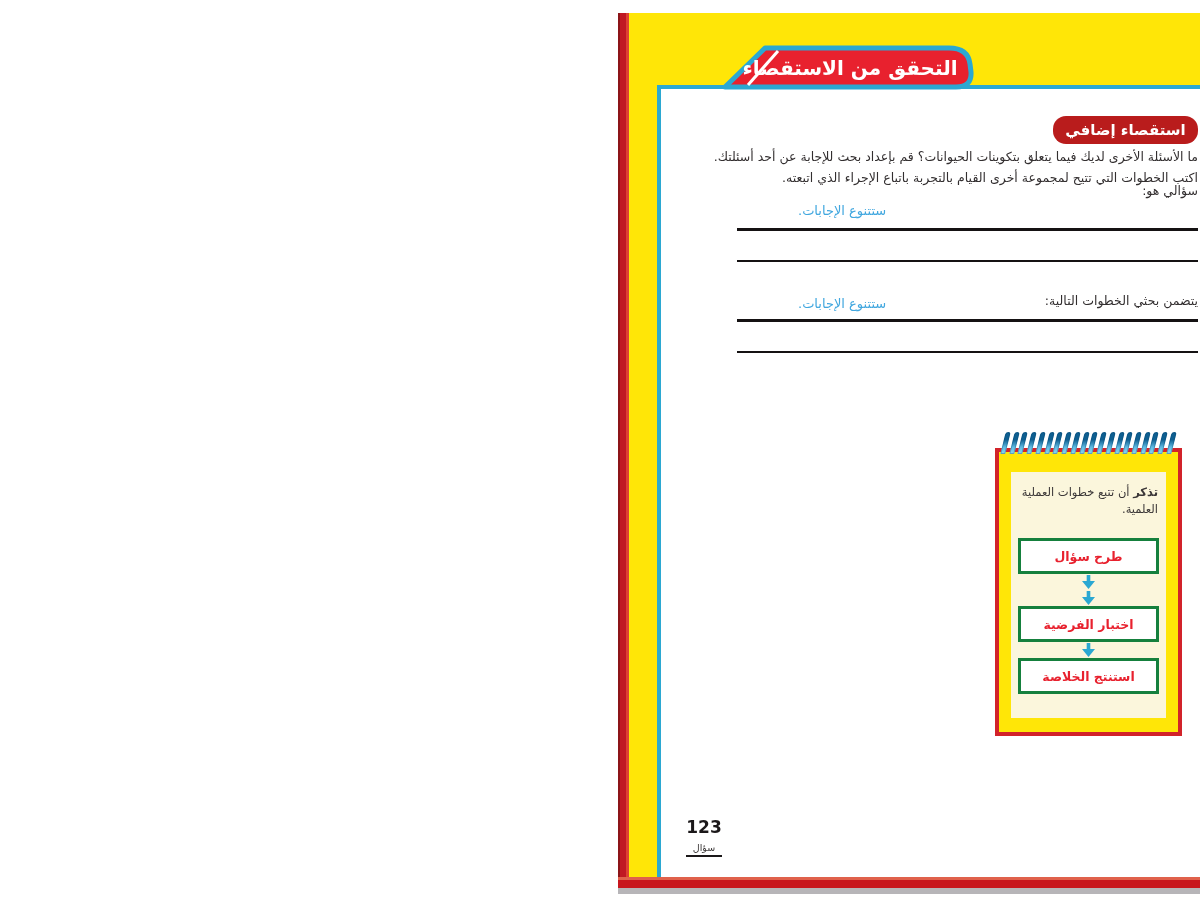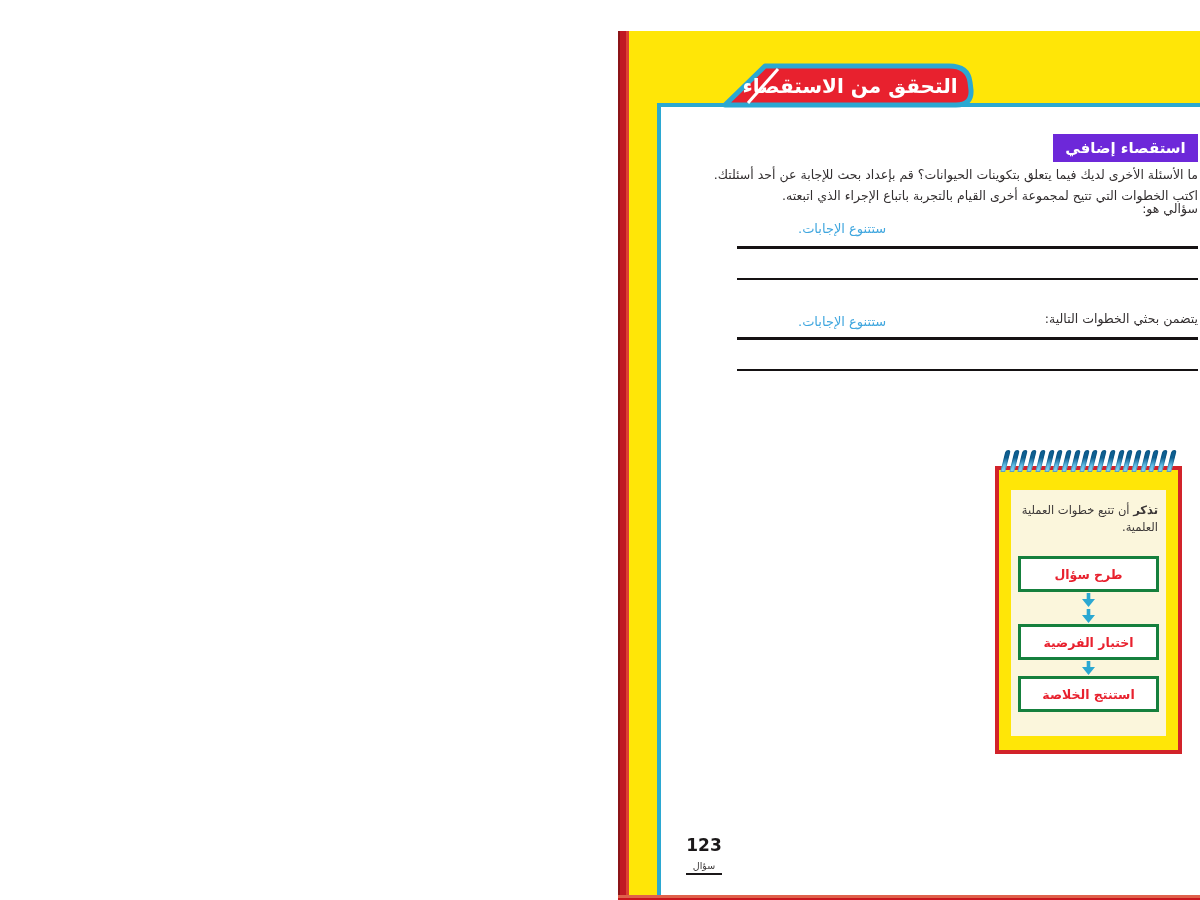--- a/index.html
+++ b/index.html
@@ -1,41 +1,41 @@
 <!DOCTYPE html>
 <html lang="ar"><head>
 <meta charset="utf-8">
 <style>
   html,body{margin:0;padding:0;background:#ffffff;}
   .canvas{position:relative;width:1200px;height:900px;background:#ffffff;overflow:hidden;
           font-family:"DejaVu Sans",sans-serif;}
-  .abs{position:absolute;margin-top:18px;}
+  .abs{position:absolute;}
 
   
   .page-bg{left:618px;top:13px;width:582px;height:864px;background:#FFE607;}
   .left-edge{left:618px;top:13px;width:11px;height:864px;
              background:linear-gradient(90deg,#8C1418 0 2px,#C01823 2px 8px,#DE4133 8px 11px);}
   .bottom-red{left:618px;top:877px;width:582px;height:11px;
               background:linear-gradient(180deg,#E0614B 0 3px,#C8161D 3px 100%);}
   .bottom-gray{left:618px;top:888px;width:582px;height:6px;background:#B7B5B8;}
 
   
   .content-box{left:657px;top:85px;width:543px;height:792px;background:#ffffff;
                border-left:4px solid #2BA8D2;border-top:4px solid #2BA8D2;}
 
   
   .banner{left:718px;top:44px;width:264px;height:47px;}
   .banner svg{display:block;}
   .banner-text{left:718px;top:50px;width:264px;height:36px;display:flex;align-items:center;
                justify-content:center;color:#ffffff;font-weight:bold;font-size:20px;direction:rtl;}
 
   
-  .label-box{left:1053px;top:116px;width:145px;height:28px;background:#6d28d9;
+  .label-box{left:1053px;top:116px;width:145px;height:28px;background:#b91c1c;
              display:flex;align-items:center;justify-content:center;color:#ffffff;
-             font-weight:bold;font-size:15px;direction:rtl;}
+             font-weight:bold;font-size:15px;direction:rtl;border-radius:13px;}
 
   
   .para{left:686px;top:146px;width:512px;direction:rtl;text-align:right;
         font-size:12.5px;line-height:21px;color:#332f30;}
   .prompt{right:3px;direction:rtl;text-align:right;font-size:12.5px;color:#332f30;width:400px;}
   .prompt{left:798px;}
   .answer-blue{left:798px;width:400px;direction:rtl;text-align:left;
                font-size:13px;color:#41A7DF;}
   .rule{left:737px;width:461px;background:#151213;}
 

